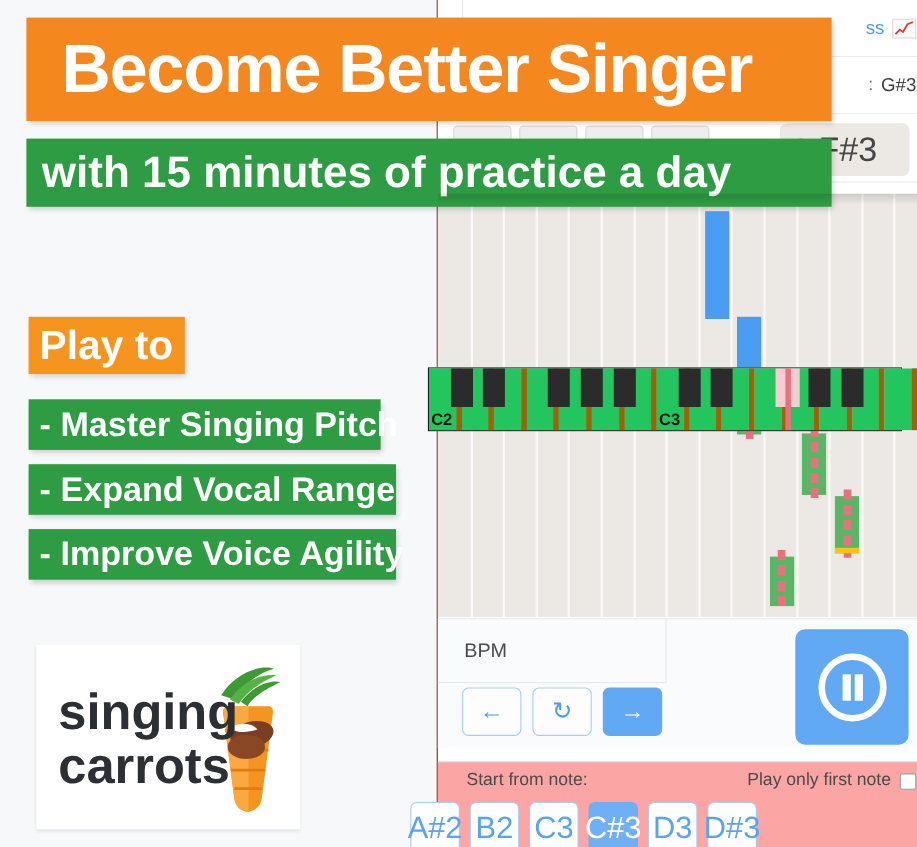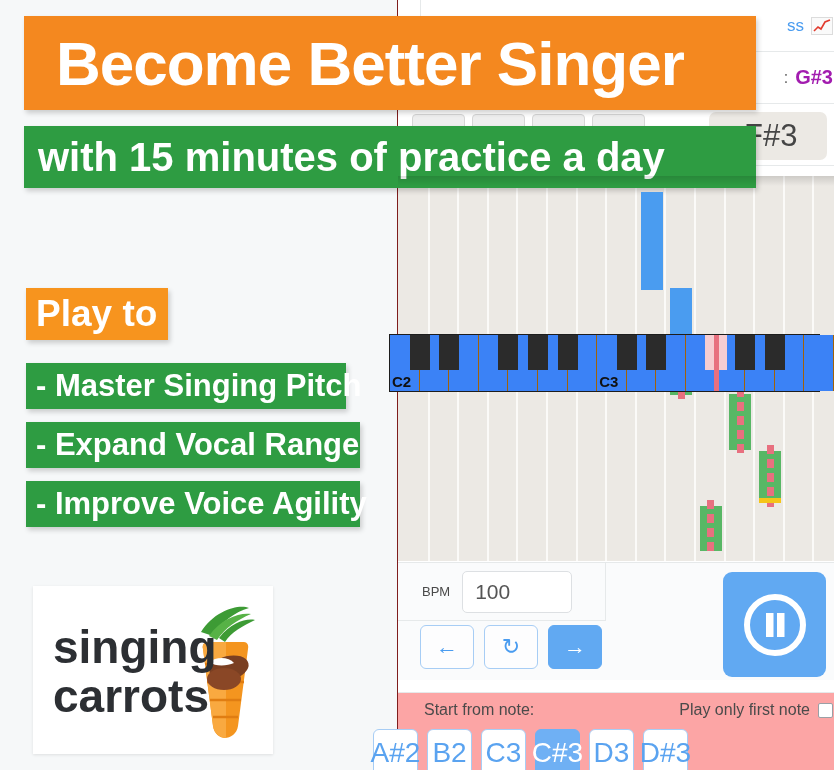--- a/index.html
+++ b/index.html
@@ -36,21 +36,21 @@
     display: flex; align-items: center; justify-content: flex-end;
     padding-right: 12px; gap: 7px;
     font-size: 17px;
   }
   .link-blue { color: #4a9cf0; font-size: 17px; }
   .chart-ico {
     display: inline-block; width: 22px; height: 18px;
     background: #fafafa; border: 1px solid #dcdcdc; position: relative;
   }
   .chart-ico svg { position: absolute; left: 0; top: 0; }
-  .note-gold { color: #a21caf; font-weight: bold; font-size: 20px; }
+  .note-gold { color: #404040; font-weight: normal; font-size: 17px; }
   .label-dim { color: #666; font-size: 16px; }
 
   
   .curnote-row {
     position: relative; width: 447px; height: 62px;
     background: #fff; border-bottom: 1px solid #e6e9ea;
     display: flex; align-items: center;
   }
   .notebtn-strip {
     position: absolute; left: 14px; top: 10px;
@@ -108,21 +108,21 @@
   
   #piano {
     position: absolute; left: 389px; top: 334px;
     width: 431px; height: 58px;
     background: #fff;
     border: 1px solid #1d1d1d;
     z-index: 20;
   }
   .wkey {
     position: absolute; top: 0; height: 56px;
-    background: #3b82f6; border-right: 1px solid #a16207;
+    background: #22c55e; border-right: 5px solid #a16207;
   }
   .wkey-label {
     position: absolute; left: 2px; bottom: 1px;
     font-size: 15px; font-weight: bold; color: #111;
   }
   .bkey {
     position: absolute; top: 0; width: 20px; height: 35px;
     background: #2b2b2b; z-index: 3;
   }
   .key-hl {
@@ -138,21 +138,21 @@
     position: absolute; left: 0px; top: 562px;
     width: 447px; height: 118px;
     background: #fafbfc;
     border-top: 1px solid #e6e9ea;
   }
   .bpm-cell {
     position: absolute; left: 0; top: 0; width: 208px; height: 58px;
     border-right: 1px solid #e6e9ea; border-bottom: 1px solid #e6e9ea;
     display: flex; align-items: center; gap: 12px; padding-left: 24px;
   }
-  .bpm-label { font-size: 13px; color: #4a4a4a; }
+  .bpm-label { font-size: 18px; color: #4a4a4a; }
   .bpm-input {
     width: 110px; height: 42px; border: 1px solid #dde0e3;
     border-radius: 5px; background: #fff;
     font-size: 21px; color: #555; padding-left: 12px;
     font-family: "Liberation Sans", sans-serif;
   }
   .navbtns {
     position: absolute; left: 22px; top: 62px;
     display: flex; gap: 10px;
   }
@@ -313,21 +313,20 @@
           <div class="bar-yellow" style="left: 361px; top: 322px; width: 22px; height: 5px;"></div>
           <div class="bar bar-green" style="left: 301.8px; top: 330px; width: 22px; height: 45px;"></div>
           <div class="bar-redline dashed" style="left: 309.3px; top: 324px; height: 55px;"></div>
         </div>
       <div class="gshade-top"></div>
     </div>
 
     <div id="controls">
       <div class="bpm-cell">
         <span class="bpm-label">BPM</span>
-        <input class="bpm-input" type="text" value="100" style="">
       </div>
       <div class="navbtns">
         <div class="navbtn">←</div>
         <div class="navbtn">↻</div>
         <div class="navbtn filled">→</div>
       </div>
       <div class="playbtn">
         <svg width="68" height="68" viewBox="0 0 68 68">
           <circle cx="34" cy="34" r="28" fill="none" stroke="#fff" stroke-width="6"></circle>
           <rect x="25" y="22" width="7.5" height="24" fill="#fff"></rect>

